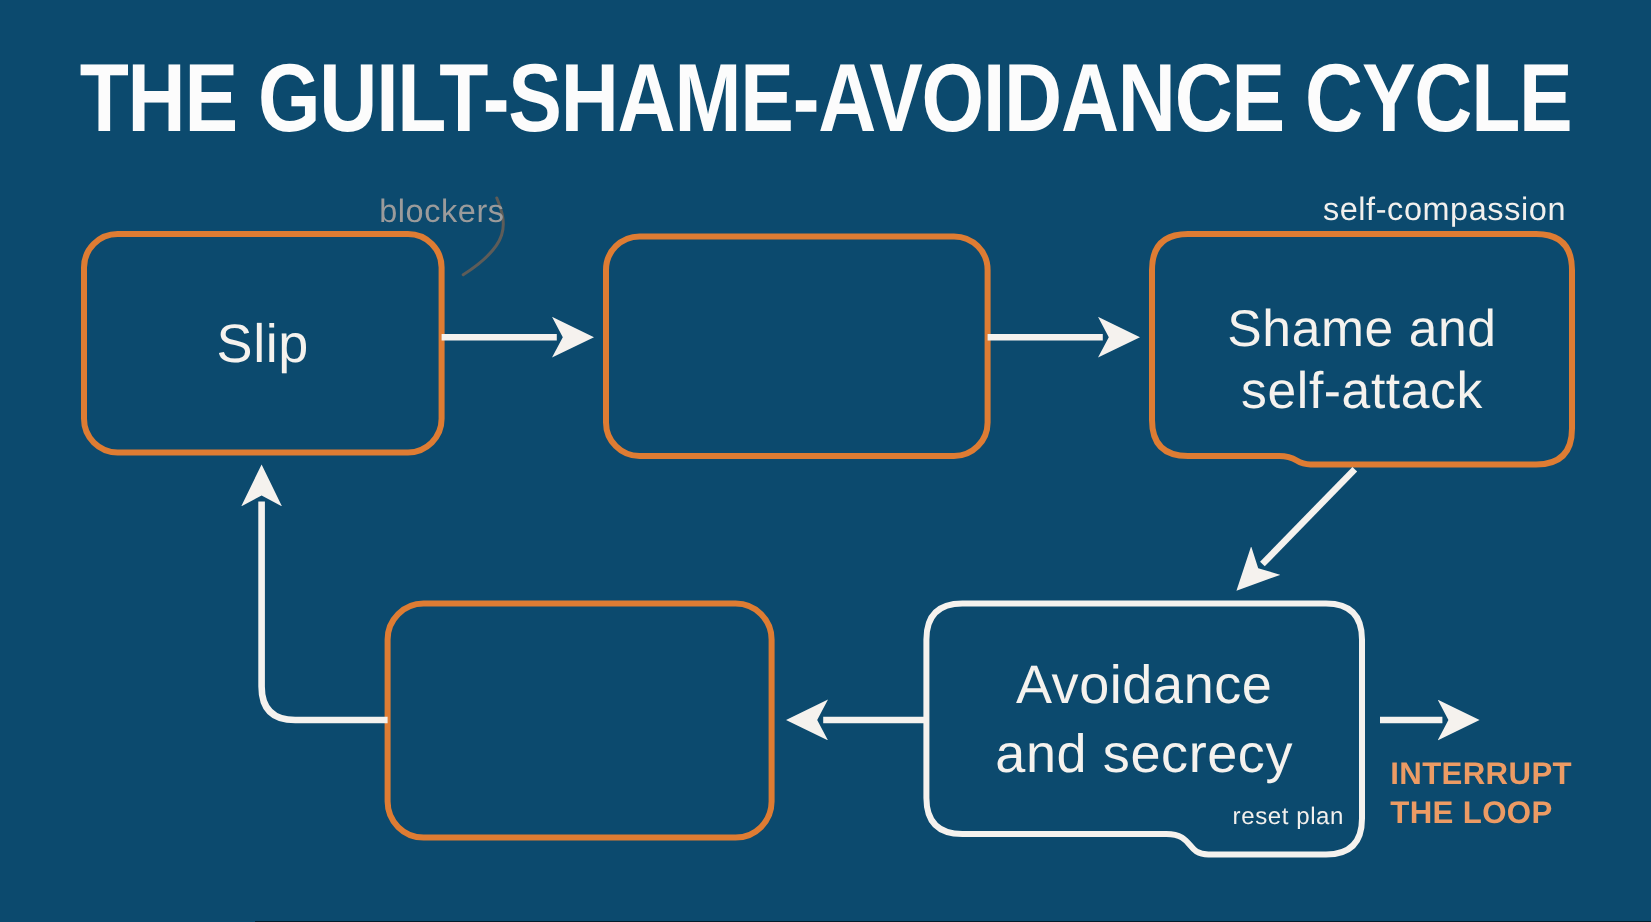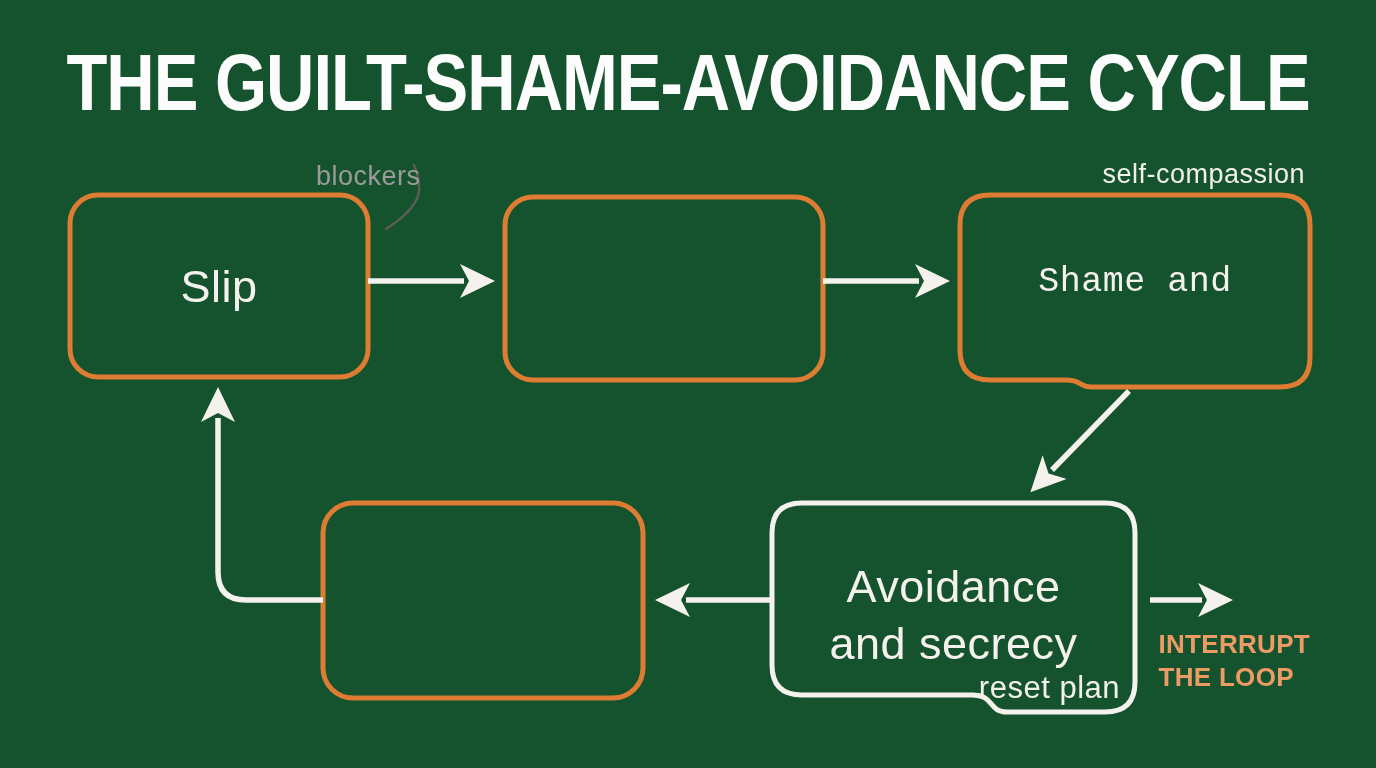--- a/index.html
+++ b/index.html
@@ -1,21 +1,21 @@
 <!DOCTYPE html>
 <html><head>
 <meta charset="utf-8">
 <style>
   * { margin: 0; padding: 0; box-sizing: border-box; }
   html, body { background: #000; }
   .stage {
     position: relative;
     width: 1376px;
     height: 768px;
-    background: #14532d;
+    background: #0c4a6e;
     overflow: hidden;
     font-family: "Liberation Sans", sans-serif;
   }
   .flow-layer {
     position: absolute;
     inset: 0;
   }
   .title {
     position: absolute;
     left: 0; right: 0;
@@ -63,21 +63,21 @@
     letter-spacing: 0.3px;
     white-space: nowrap;
   }
   .reset-plan {
     position: absolute;
     left: 955px;
     width: 165px;
     top: 670px;
     text-align: right;
     color: #F2F0ED;
-    font-size: 31px;
+    font-size: 20px;
     font-weight: 400;
     letter-spacing: 0.5px;
     white-space: nowrap;
   }
   svg .orange-box { fill: none; stroke: #DE7C33; stroke-width: 5; }
   svg .white-box  { fill: none; stroke: #F5F2EE; stroke-width: 5; }
   svg .arrow      { fill: none; stroke: #F5F2EE; stroke-width: 5.5; stroke-linejoin: round; }
   svg .swoosh     { fill: none; stroke: #5E5C58; stroke-width: 2.5; stroke-linecap: round; }
 </style>
 </head>
@@ -110,26 +110,27 @@
     <path class="swoosh" d="M 414,165 C 423,187 425,204 386,229"></path>
   </svg>
 
   <h1 class="title">THE GUILT-SHAME-AVOIDANCE CYCLE</h1>
 
   <div class="box-label" style="left:70px; top:195px; width:298px; height:182px;">
     <span>Slip</span>
   </div>
 
 
-  <div class="box-label" style="left:960px; top:188px; width:350px; height:187px; font-size:35px; line-height:52px;font-family:Liberation Mono, monospace;">
+  <div class="box-label" style="left:960px; top:206px; width:350px; height:187px; font-size:43px; line-height:52px;">
     <span>Shame and</span>
+    <span>self-attack</span>
   </div>
 
 
-  <div class="box-label" style="left:772px; top:519px; width:363px; height:192px;">
+  <div class="box-label" style="left:772px; top:503px; width:363px; height:192px;">
     <span>Avoidance</span>
     <span>and secrecy</span>
   </div>
 
   <div class="annot" style="left:316px; top:161px;">blockers</div>
 
   <div class="annot white" style="right:71px; top:159px;">self-compassion</div>
 
   <div class="reset-plan">reset plan</div>
 

